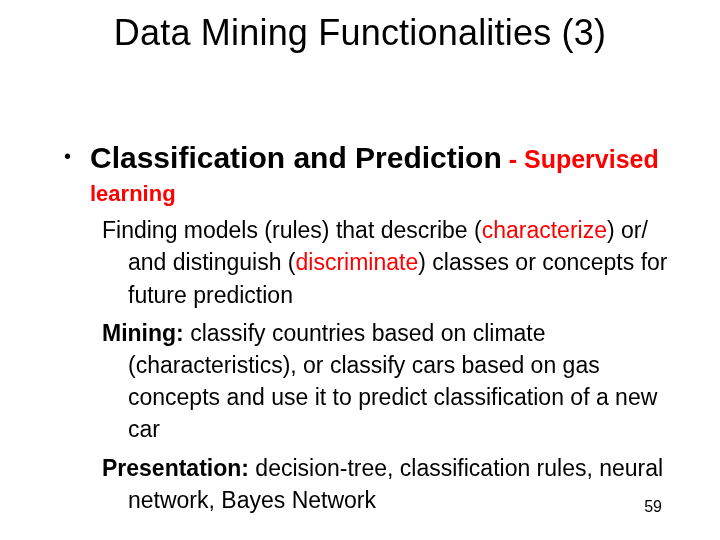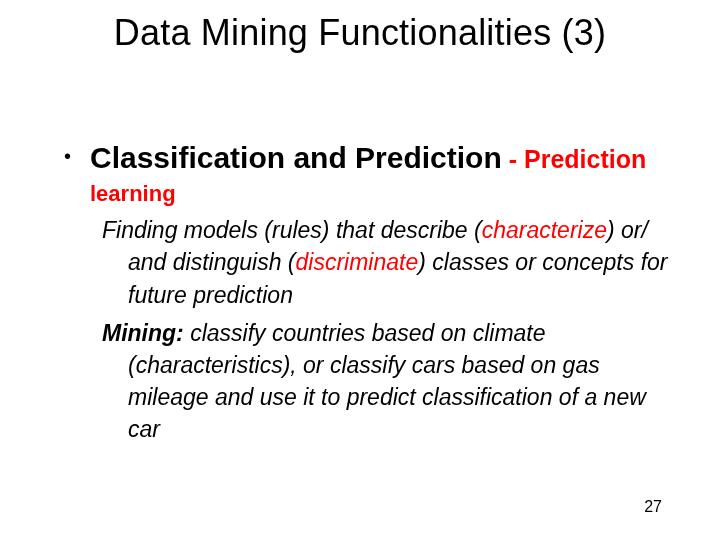--- a/index.html
+++ b/index.html
@@ -59,21 +59,20 @@
     font-size: 22px;
     font-weight: 700;
     color: #ff0000;
     line-height: 1.35;
   }
   .content {
     margin-left: 38px;
     font-size: 23px;
     line-height: 1.4;
     margin-top: 6px;
-    font-style: italic;
   }
   .content p {
     margin: 0 0 6px 0;
     text-indent: -26px;
     padding-left: 26px;
   }
   .red   { color: #ff0000; }
   .bold  { font-weight: 700; }
   .pagenum {
     position: absolute;
@@ -88,31 +87,34 @@
 
 <div class="slide">
 
   <div class="title">Data Mining Functionalities (3)</div>
 
   <div class="body">
 
     <div class="bullet-row">
       <div class="bullet-dot">•</div>
       <div>
-        <span class="headline">Classification and Prediction</span><span class="sub">  - </span><span class="sub">Prediction</span>
+        <span class="headline">Classification and Prediction</span><span class="sub">  - </span><span class="sub">Supervised</span>
       </div>
     </div>
     <div class="sub-cont">learning</div>
 
     <div class="content">
       <p>
         <span>Finding models (rules) that describe (</span><span class="red">characterize</span><span>) or/ and distinguish (</span><span class="red">discriminate</span><span>) classes or concepts for future prediction</span>
       </p>
       <p>
-        <span class="bold">Mining:</span><span> classify countries based on climate (characteristics), or classify cars based on gas mileage and use it to predict classification of a new car</span>
+        <span class="bold">Mining:</span><span> classify countries based on climate (characteristics), or classify cars based on gas concepts and use it to predict classification of a new car</span>
+      </p>
+      <p>
+        <span class="bold">Presentation:</span><span> decision-tree, classification rules, neural network, Bayes Network</span>
       </p>
     </div>
 
   </div>
 
-  <div class="pagenum">27</div>
+  <div class="pagenum">59</div>
 
 </div>
 
 </body></html>

